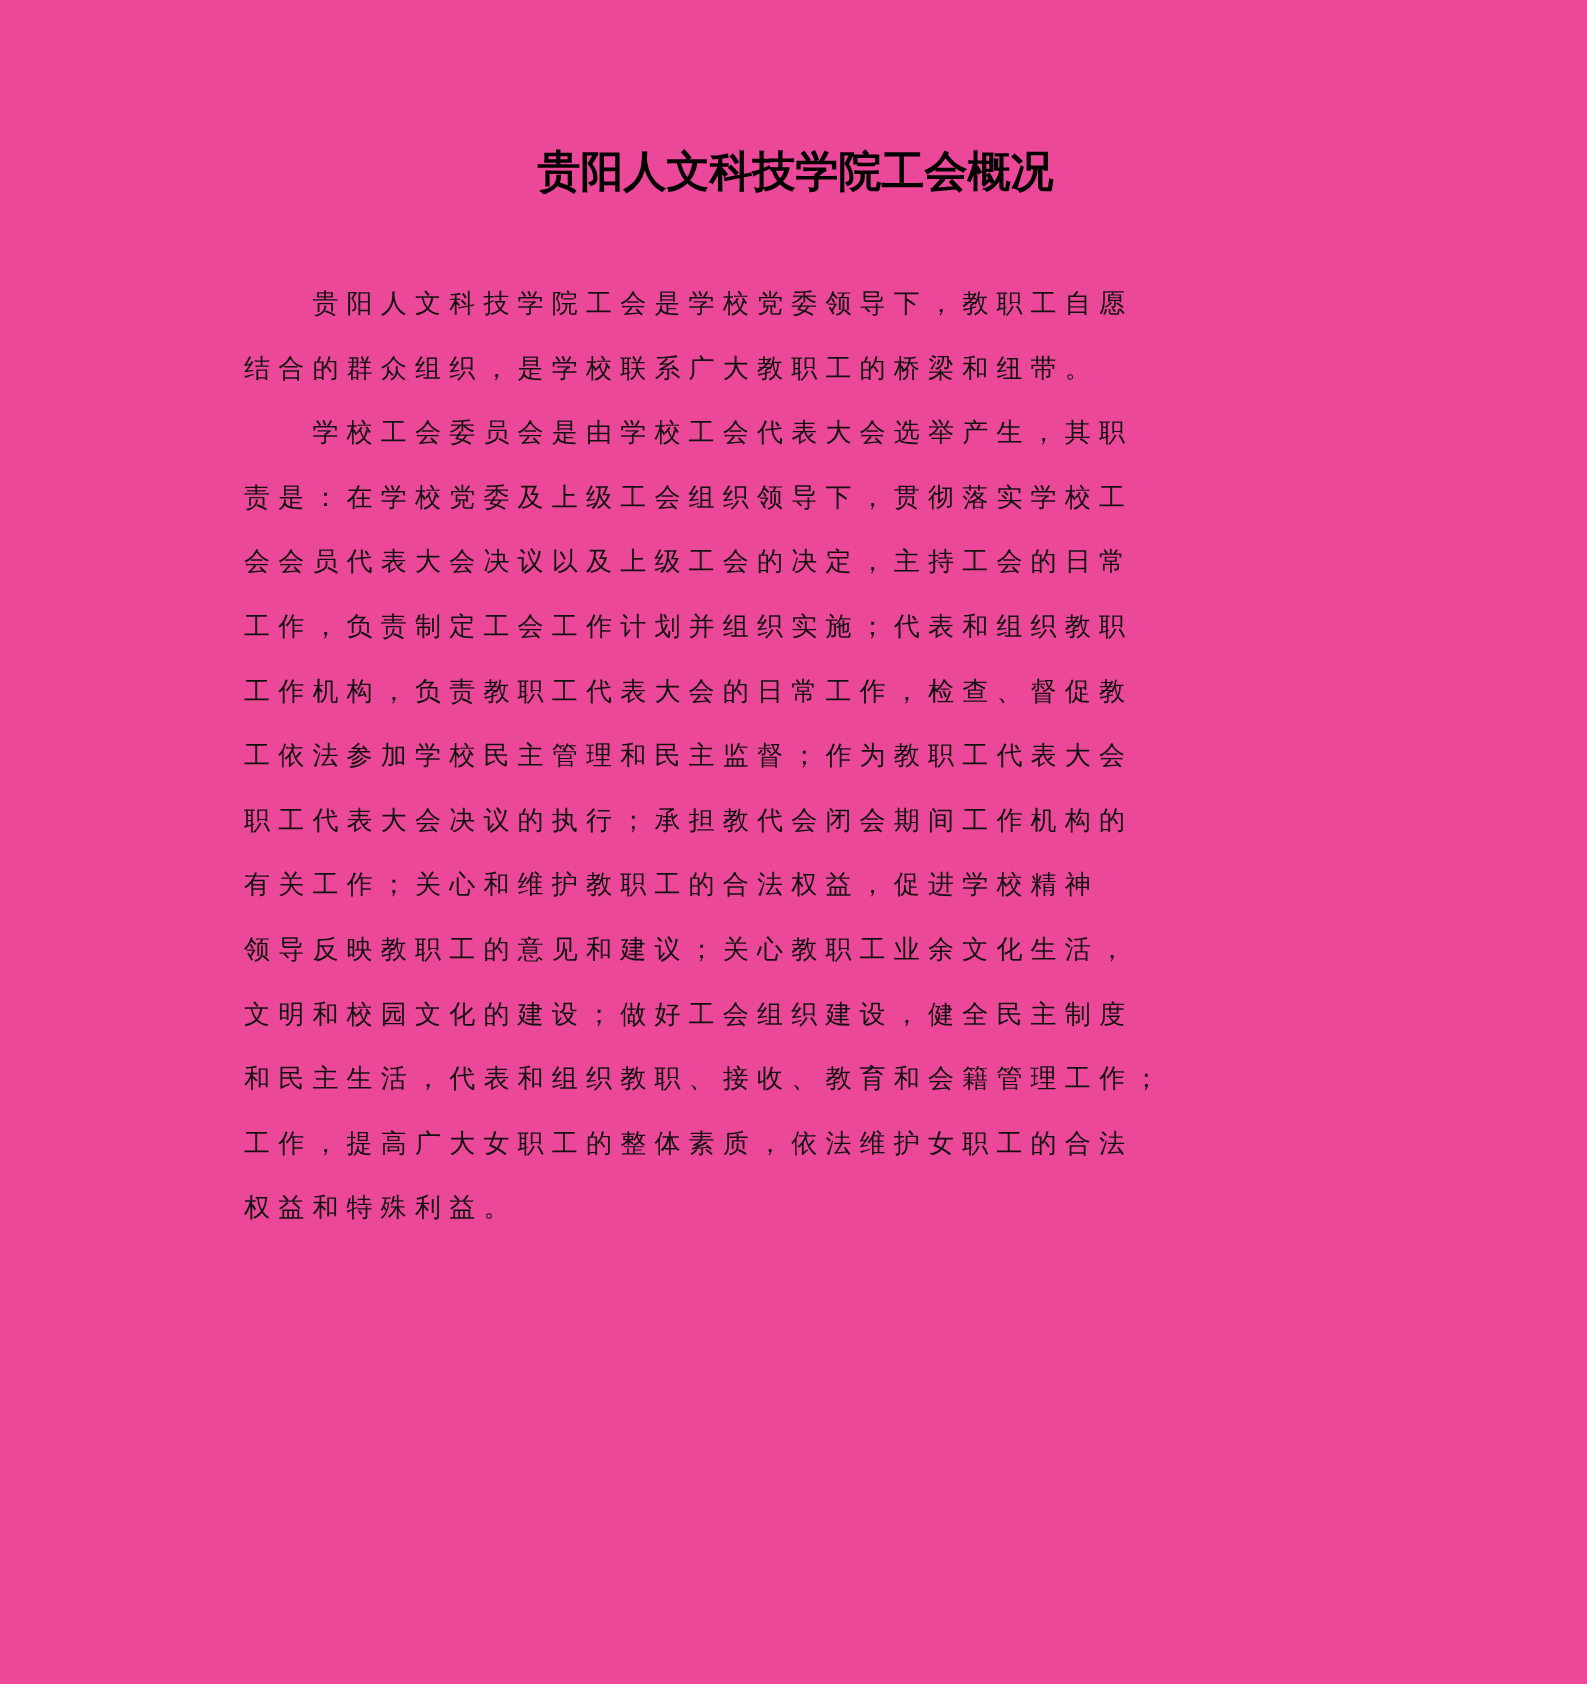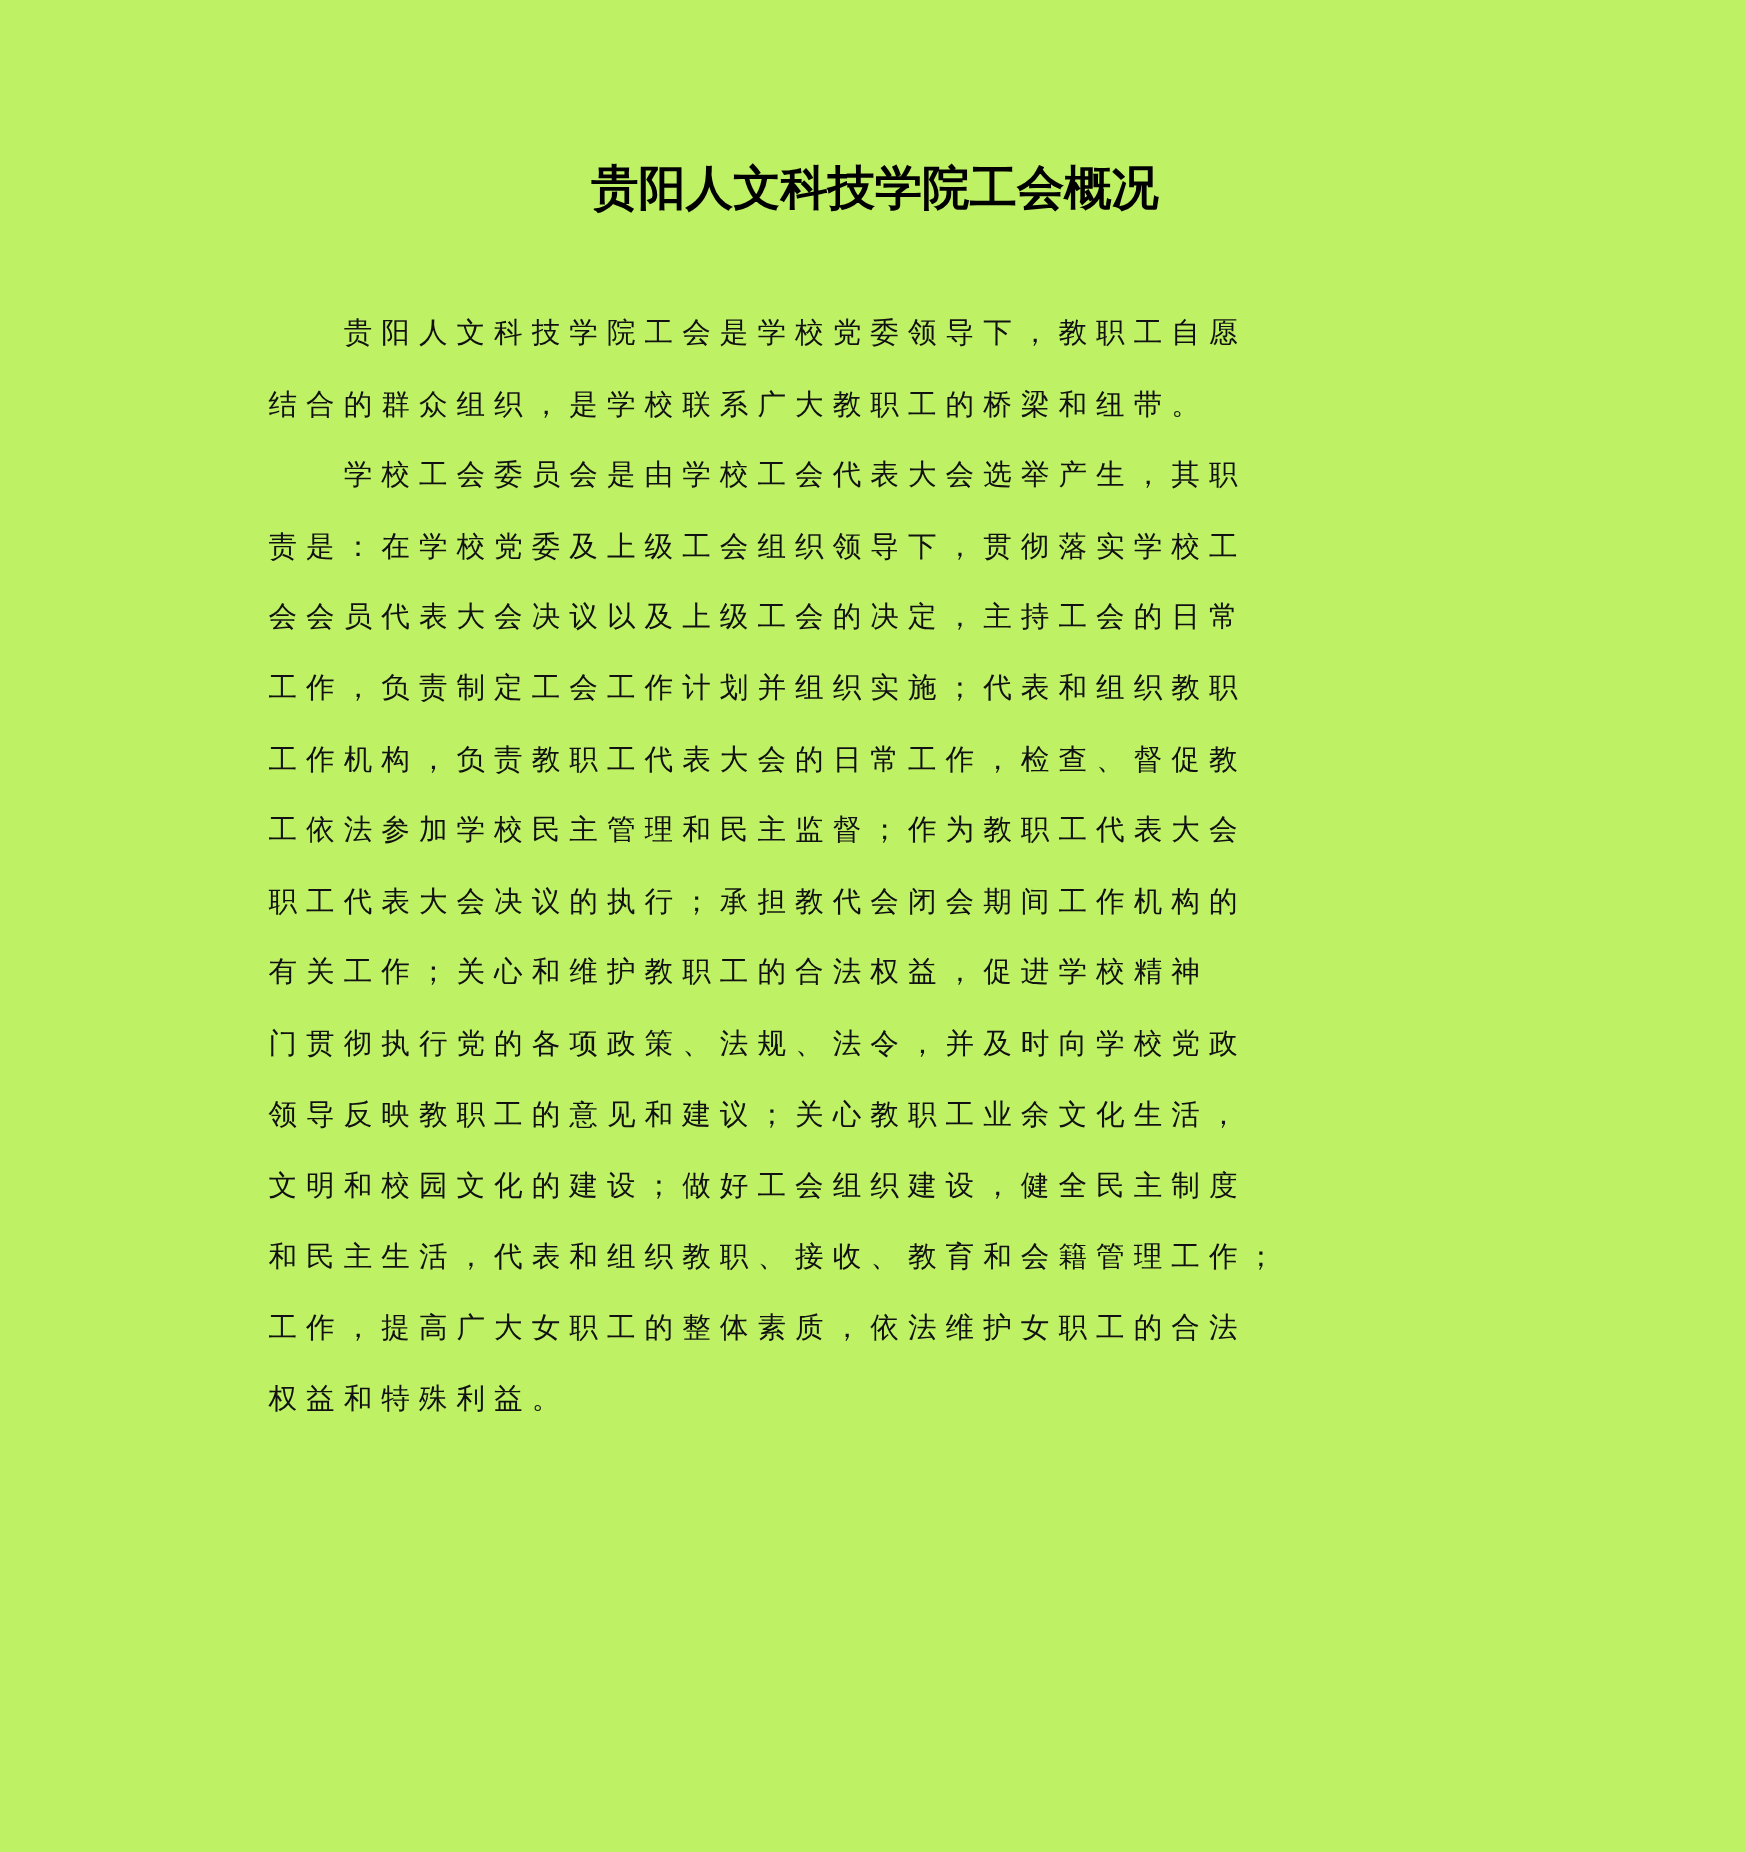--- a/index.html
+++ b/index.html
@@ -13,21 +13,21 @@
     position: relative;
     overflow: hidden;
     color: #000000;
   }
   .page {
     position: absolute;
     left: 0;
     top: 0;
     width: 1587px;
     height: 1684px;
-    background: #bef264;
+    background: #ec4899;
   }
   .doc-title {
     position: absolute;
     left: 0;
     top: 143px;
     width: 1587px;
     text-align: center;
     font-family: "DejaVu Serif", "Liberation Serif", serif;
     font-weight: bold;
     font-size: 43px;
@@ -70,20 +70,19 @@
     <span class="line">　　贵阳人文科技学院工会是学校党委领导下，教职工自愿</span>
     <span class="line">结合的群众组织，是学校联系广大教职工的桥梁和纽带。</span>
     <span class="line">　　学校工会委员会是由学校工会代表大会选举产生，其职</span>
     <span class="line">责是：在学校党委及上级工会组织领导下，贯彻落实学校工</span>
     <span class="line">会会员代表大会决议以及上级工会的决定，主持工会的日常</span>
     <span class="line">工作，负责制定工会工作计划并组织实施；代表和组织教职</span>
     <span class="line">工作机构，负责教职工代表大会的日常工作，检查、督促教</span>
     <span class="line">工依法参加学校民主管理和民主监督；作为教职工代表大会</span>
     <span class="line">职工代表大会决议的执行；承担教代会闭会期间工作机构的</span>
     <span class="line">有关工作；关心和维护教职工的合法权益，促进学校精神</span>
-    <span class="line">门贯彻执行党的各项政策、法规、法令，并及时向学校党政</span>
     <span class="line">领导反映教职工的意见和建议；关心教职工业余文化生活，</span>
     <span class="line">文明和校园文化的建设；做好工会组织建设，健全民主制度</span>
     <span class="line">和民主生活，代表和组织教职、接收、教育和会籍管理工作；</span>
     <span class="line">工作，提高广大女职工的整体素质，依法维护女职工的合法</span>
     <span class="line">权益和特殊利益。</span>
   </div>
 </div>
 
 </body></html>

